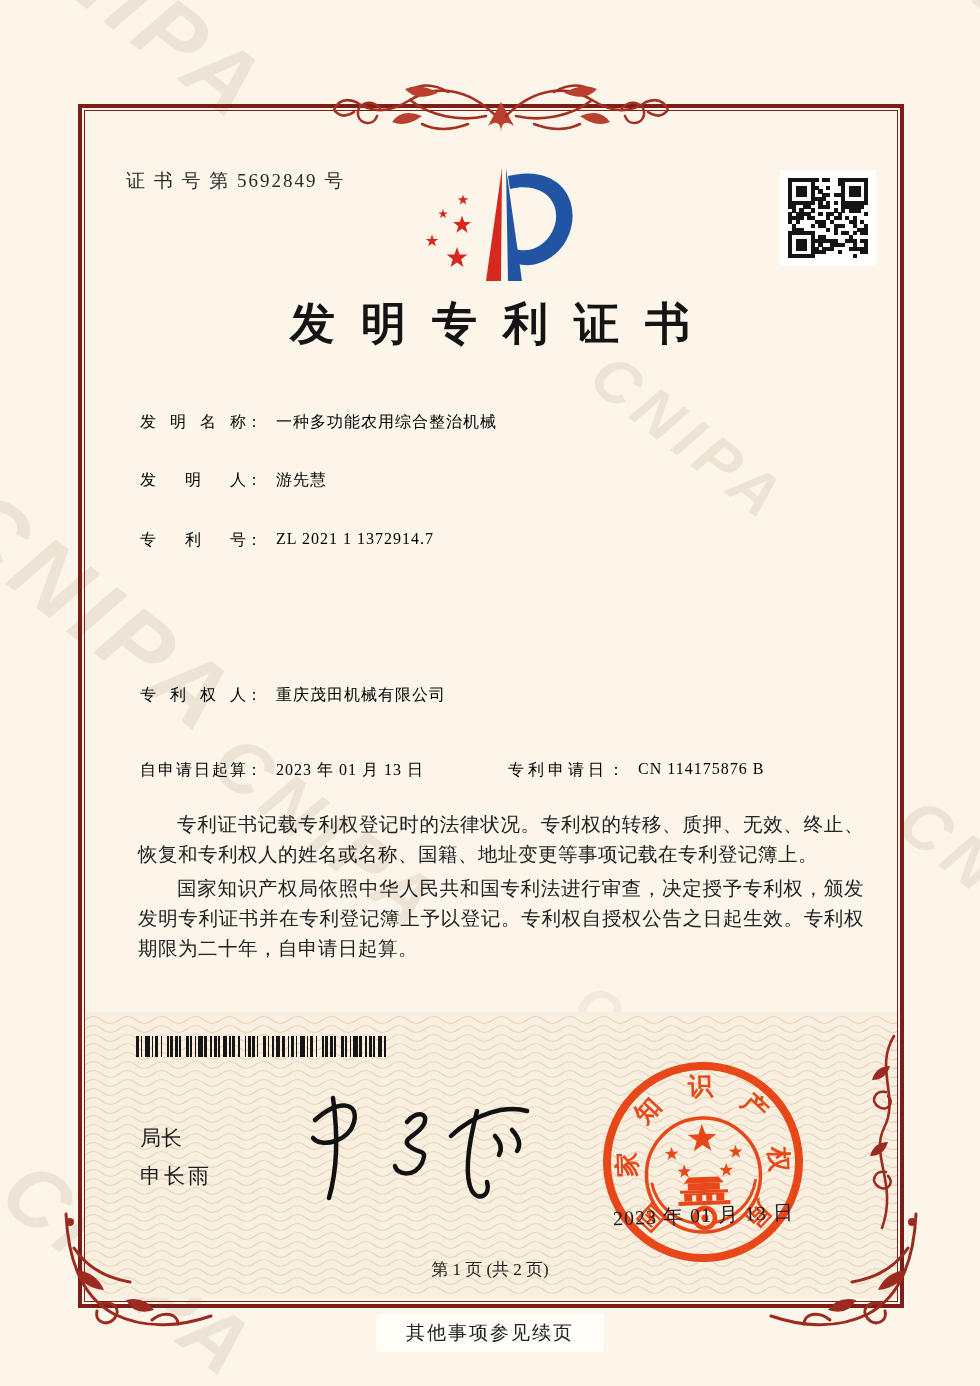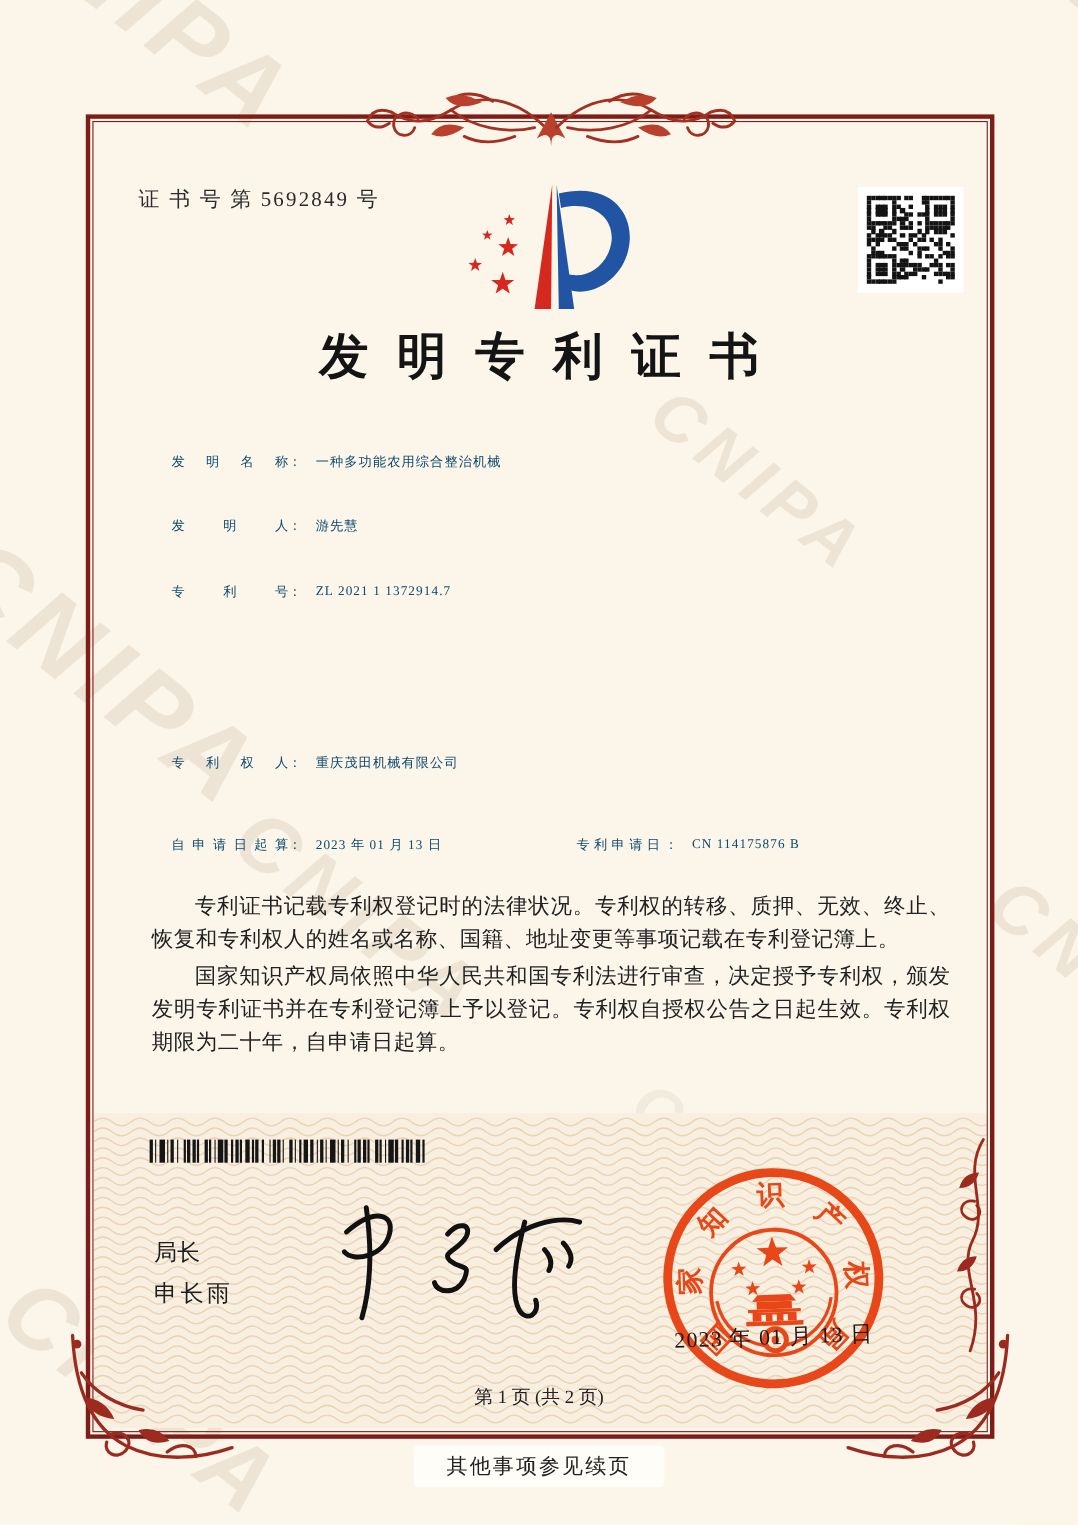--- a/index.html
+++ b/index.html
@@ -31,21 +31,21 @@
   .qr-box { position:absolute; left:780px; top:170px; width:96px; height:96px; background:#fff;
             z-index:4; padding:8px; }
   .qr-grid { position:relative; width:80px; height:80px; }
   .qr-grid i { position:absolute; background:#141414; }
 
   .title { position:absolute; left:0; width:100%; top:294px; text-align:center;
            font-size:45px; font-weight:bold; color:#141414; letter-spacing:26px;
            padding-left:26px; z-index:4; }
 
   
-  .field-row { position:absolute; left:156px; width:740px; font-size:12px; color:#0c4a6e;
+  .field-row { position:absolute; left:140px; width:740px; font-size:16px; color:#000000;
                z-index:4; white-space:nowrap; }
   .flabel { display:inline-block; width:106px; text-align:justify; text-align-last:justify;
             vertical-align:top; }
   .fcolon { display:inline-block; vertical-align:top; }
   .fvalue { display:inline-block; margin-left:10px; vertical-align:top; letter-spacing:1px; }
   .grant-group { position:absolute; left:368px; top:0; white-space:nowrap; }
   .glabel { display:inline-block; letter-spacing:4px; }
 
   
   .body-text { position:absolute; left:138px; top:810px; width:726px; z-index:4; }

